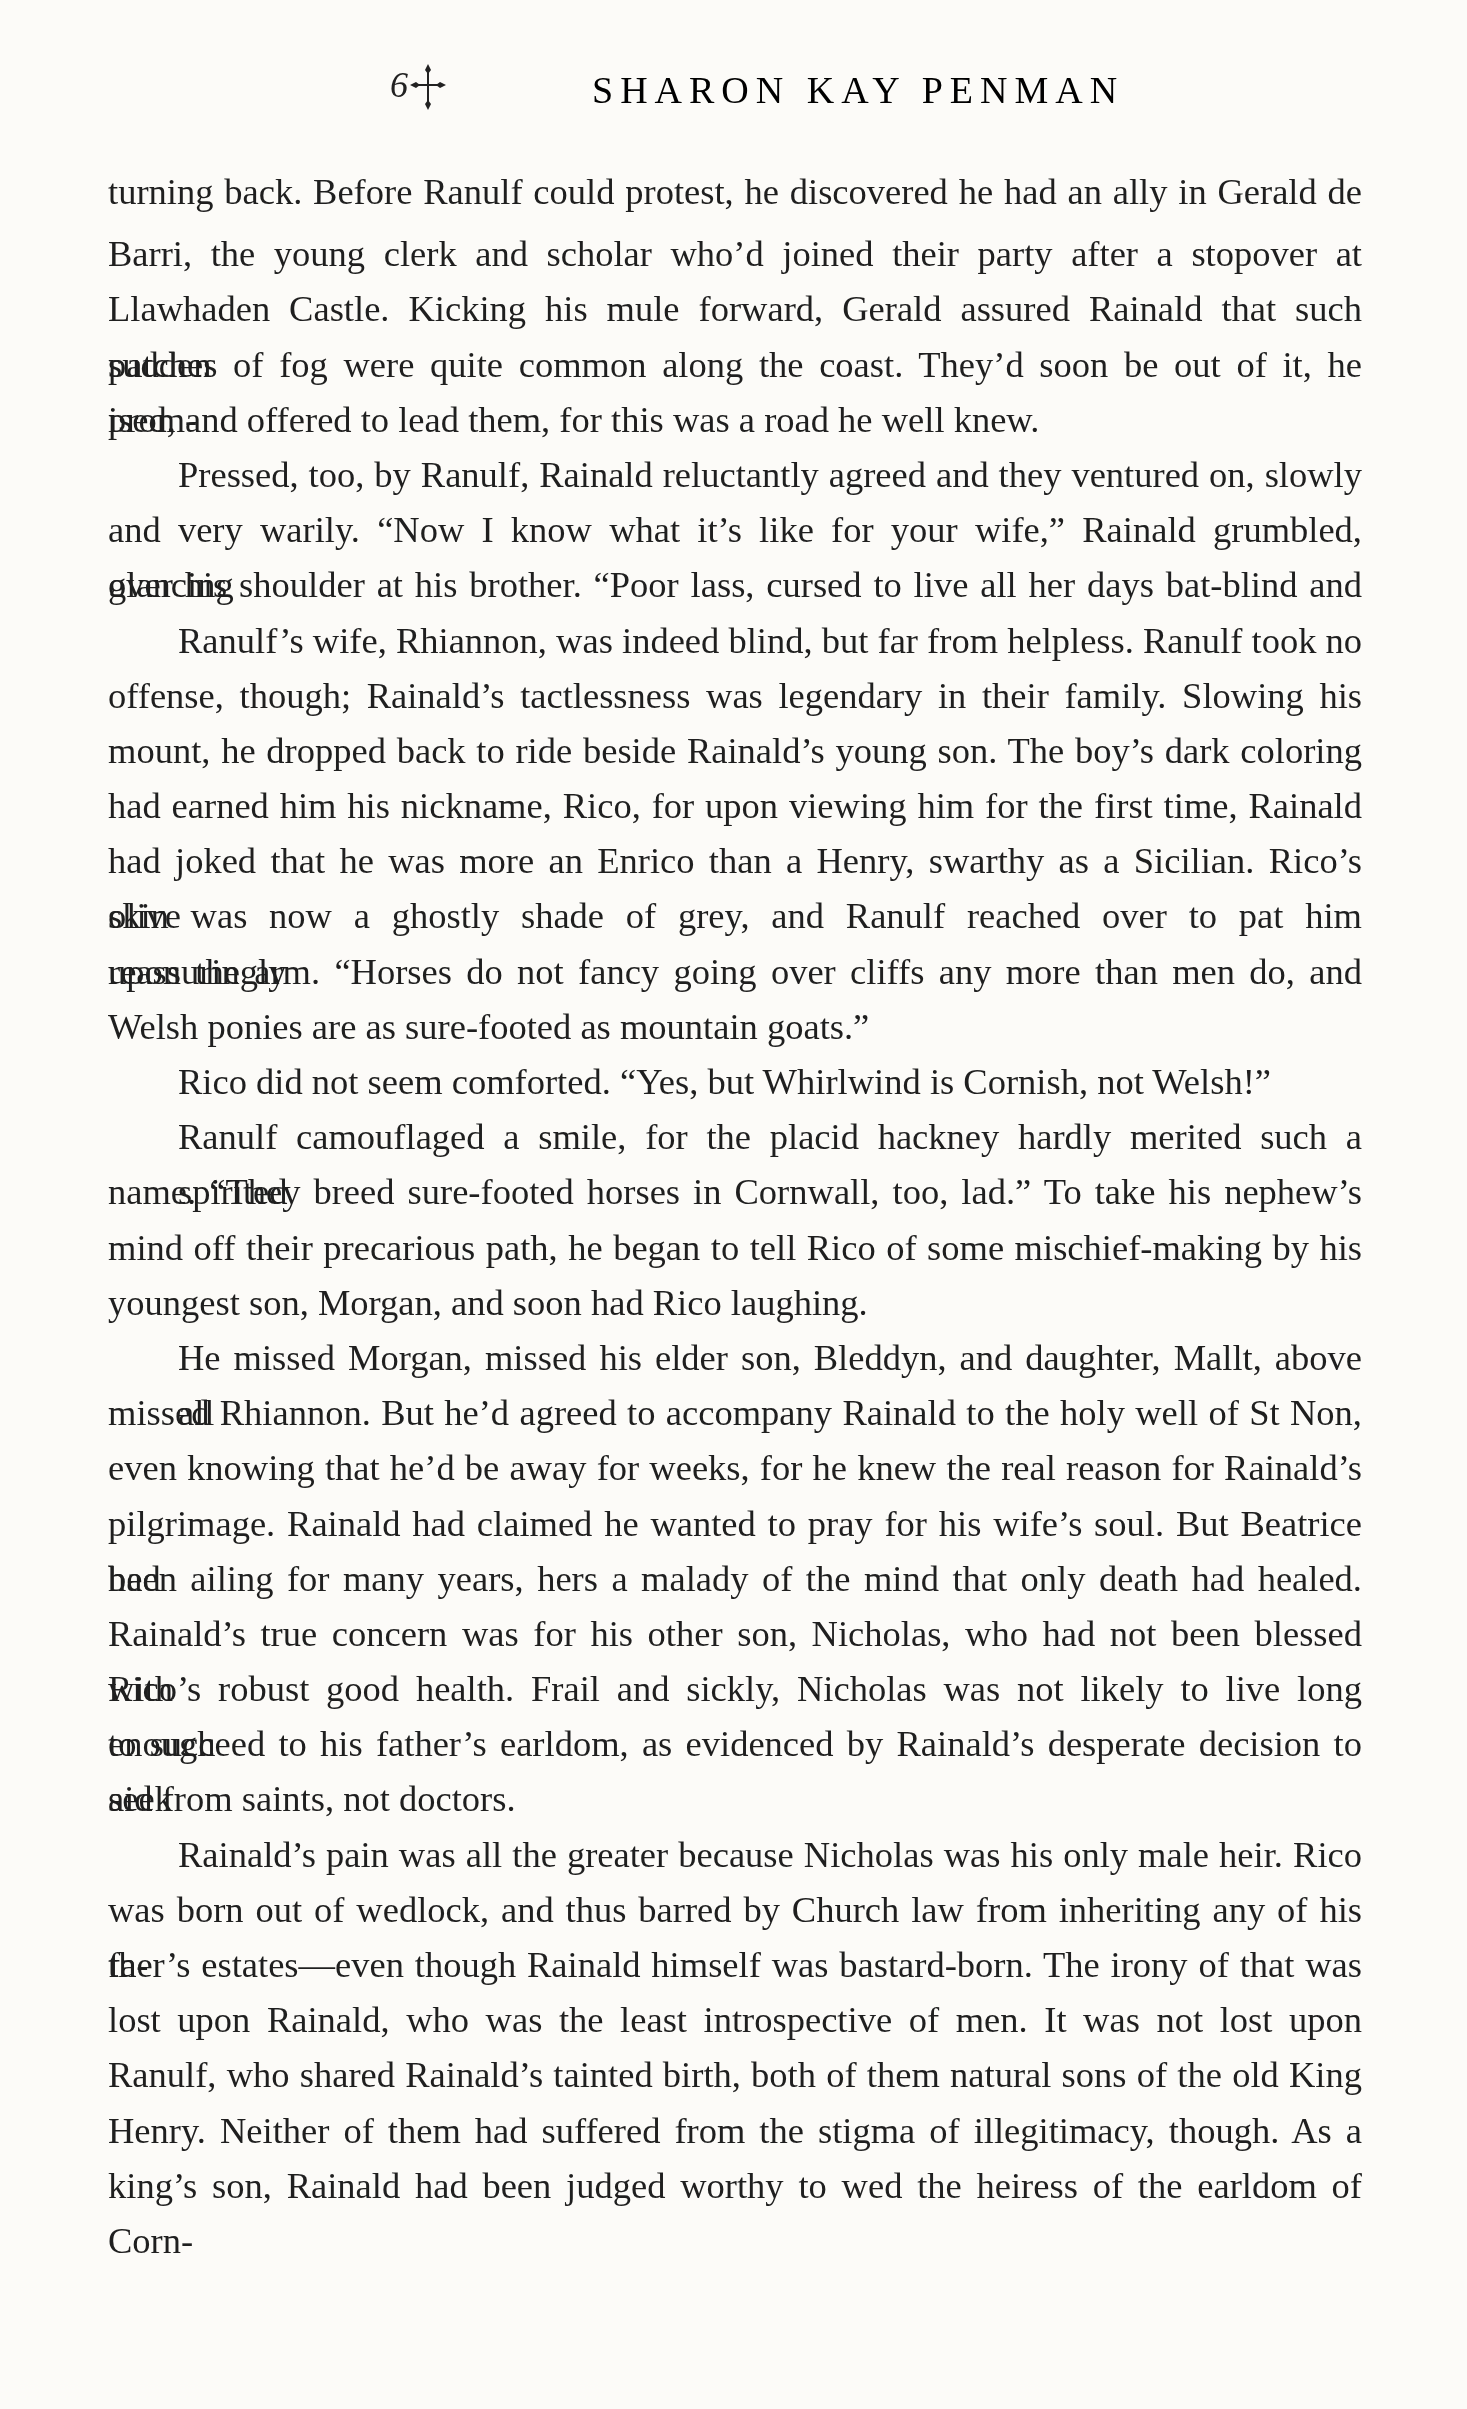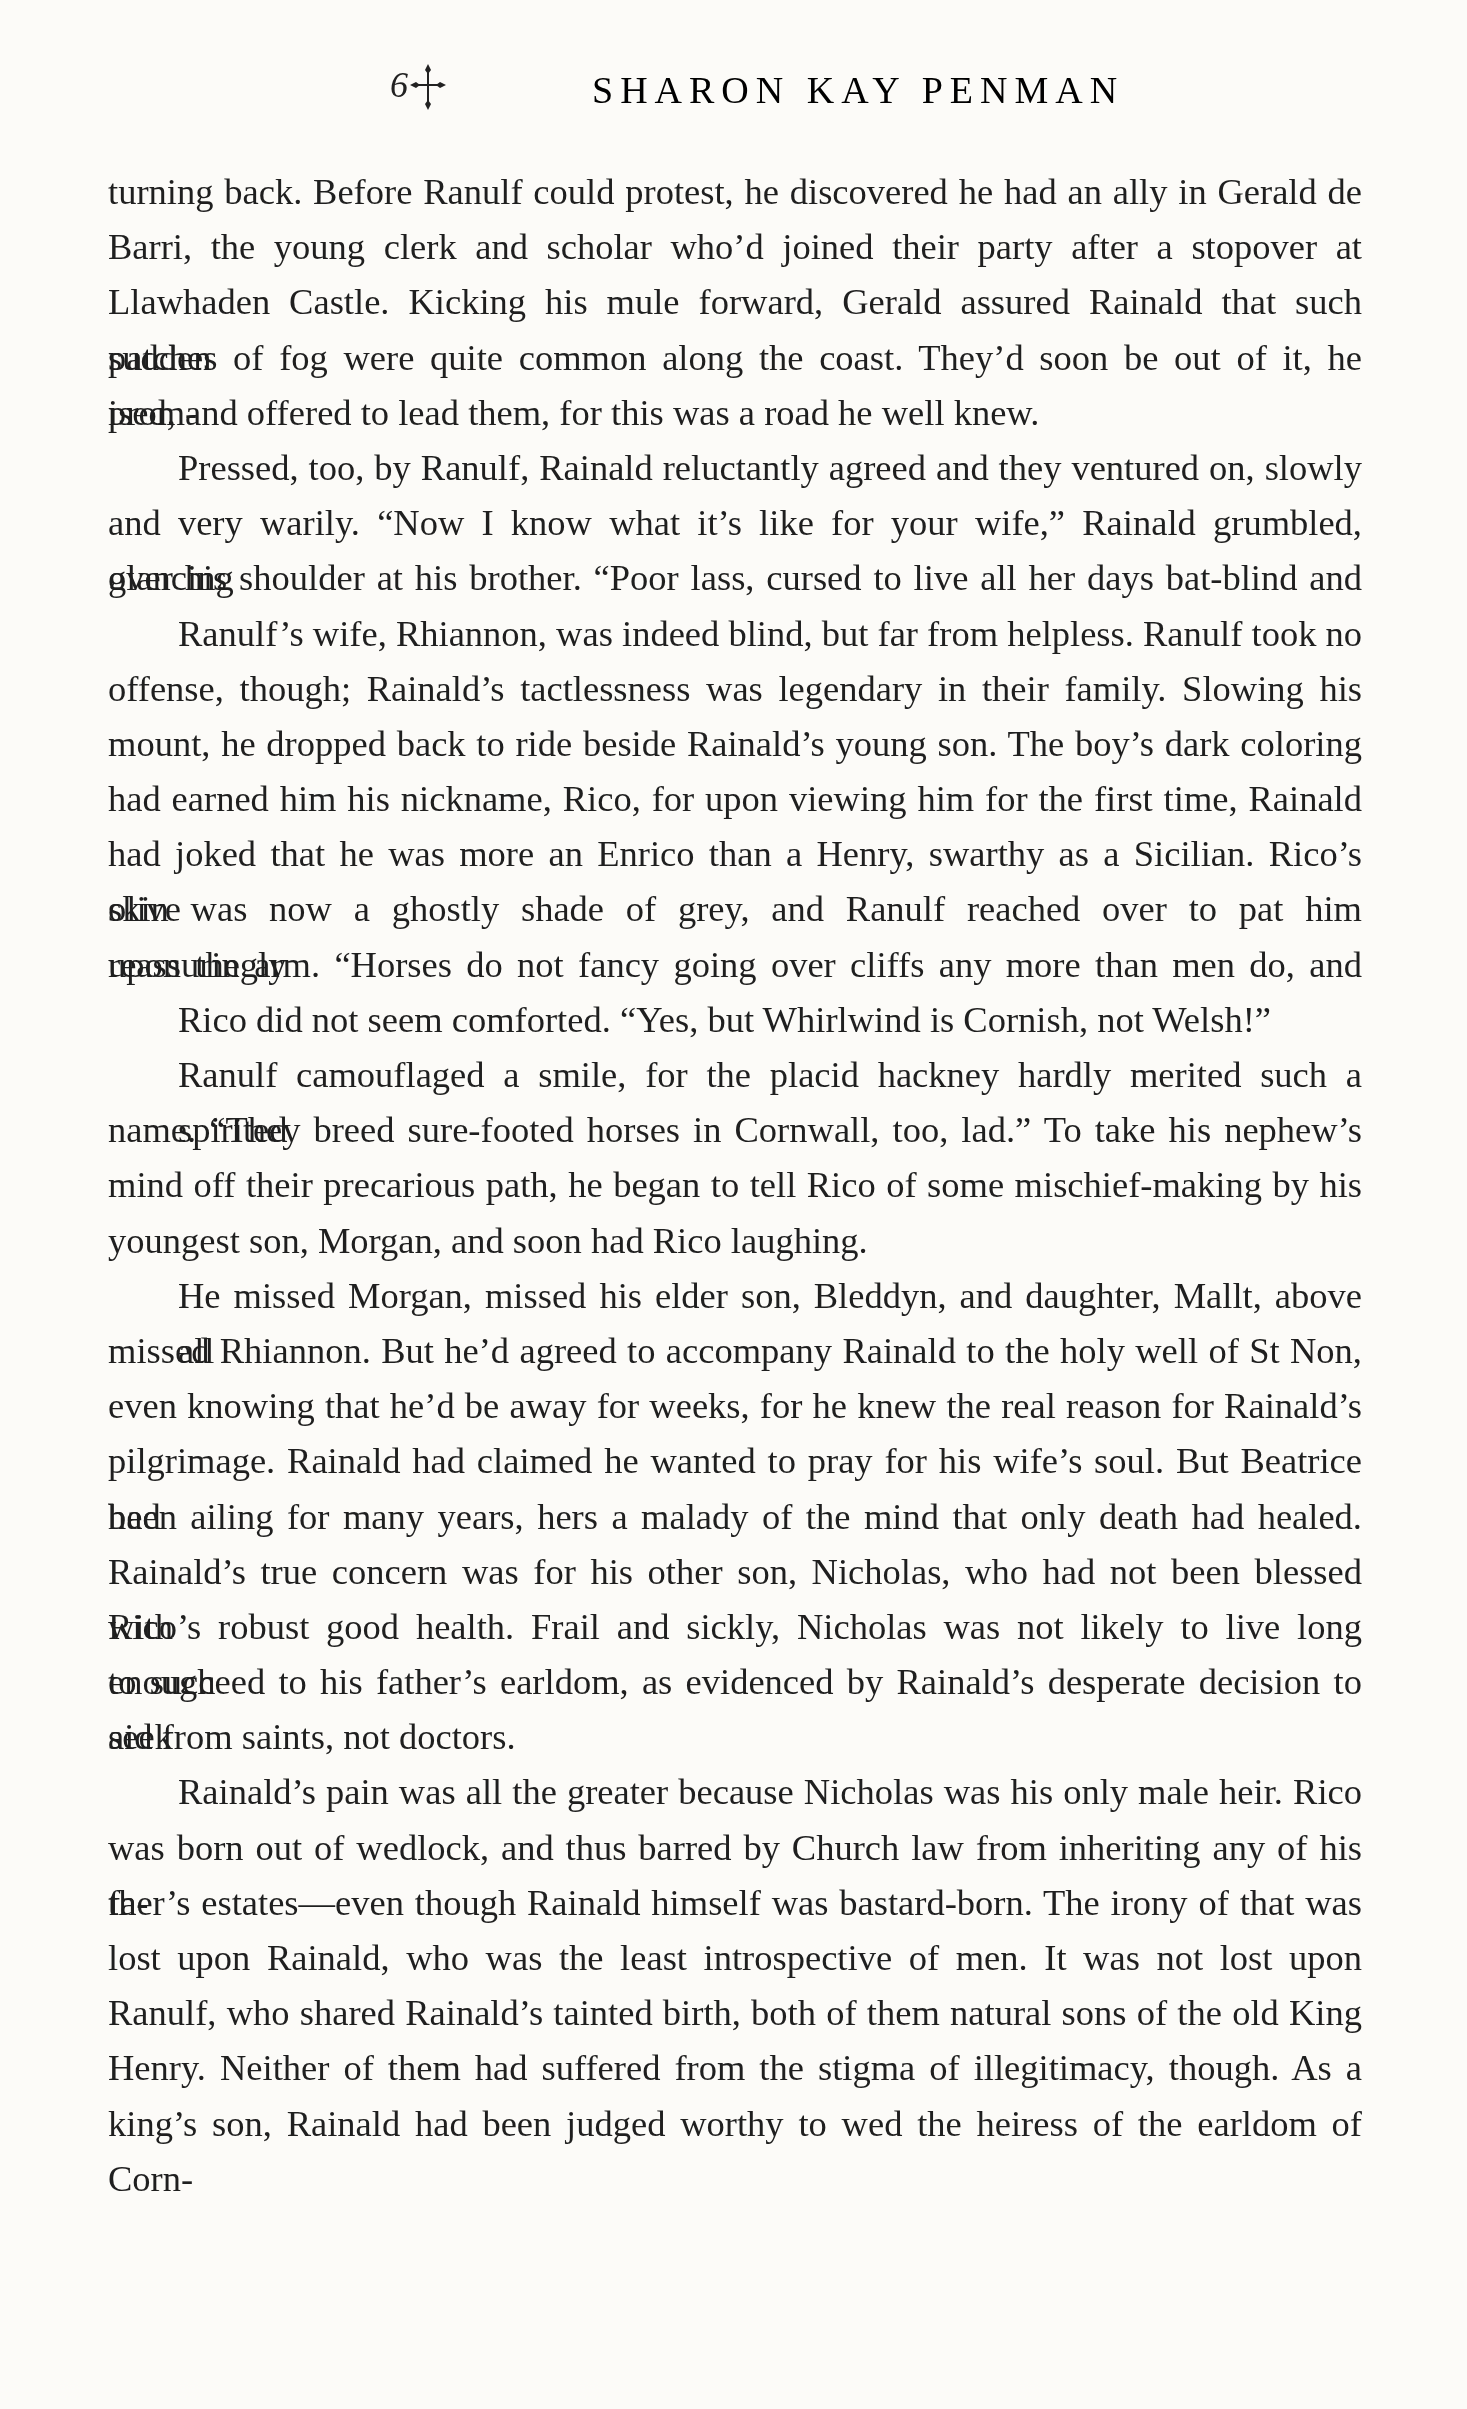--- a/index.html
+++ b/index.html
@@ -44,38 +44,39 @@
     <path d="M20 48 L23 42 L20 38 L17 42 Z" fill="#222"></path>
     <path d="M2 23 L8 20 L12 23 L8 26 Z" fill="#222"></path>
     <path d="M38 23 L32 20 L28 23 L32 26 Z" fill="#222"></path>
   </svg>
   <span class="author">SHARON KAY PENMAN</span>
 </div>
 
 <div class="text-block" id="text-block">
     <div class="para">
       <span class="line" style="white-space: normal;">turning back. Before Ranulf could protest, he discovered he had an ally in Gerald de</span>
-      <span class="line" style="white-space: normal;">Barri, the young clerk and scholar who’d joined their party after a stopover at</span>
+      <span class="line" style="white-space: normal; margin-top: 7px;">Barri, the young clerk and scholar who’d joined their party after a stopover at</span>
       <span class="line" style="white-space: normal;">Llawhaden Castle. Kicking his mule forward, Gerald assured Rainald that such sudden</span>
       <span class="line" style="white-space: normal;">patches of fog were quite common along the coast. They’d soon be out of it, he prom-</span>
       <span class="line last" style="white-space: normal;">ised, and offered to lead them, for this was a road he well knew.</span>
     </div>
     <div class="para">
       <span class="line indent" style="white-space: normal;">Pressed, too, by Ranulf, Rainald reluctantly agreed and they ventured on, slowly</span>
       <span class="line" style="white-space: normal;">and very warily. “Now I know what it’s like for your wife,” Rainald grumbled, glancing</span>
       <span class="line" style="white-space: normal;">over his shoulder at his brother. “Poor lass, cursed to live all her days bat-blind and</span>
     </div>
     <div class="para">
       <span class="line indent" style="white-space: normal;">Ranulf’s wife, Rhiannon, was indeed blind, but far from helpless. Ranulf took no</span>
       <span class="line" style="white-space: normal;">offense, though; Rainald’s tactlessness was legendary in their family. Slowing his</span>
       <span class="line" style="white-space: normal;">mount, he dropped back to ride beside Rainald’s young son. The boy’s dark coloring</span>
       <span class="line" style="white-space: normal;">had earned him his nickname, Rico, for upon viewing him for the first time, Rainald</span>
       <span class="line" style="white-space: normal;">had joked that he was more an Enrico than a Henry, swarthy as a Sicilian. Rico’s olive</span>
       <span class="line" style="white-space: normal;">skin was now a ghostly shade of grey, and Ranulf reached over to pat him reassuringly</span>
       <span class="line" style="white-space: normal;">upon the arm. “Horses do not fancy going over cliffs any more than men do, and</span>
+      <span class="line last" style="white-space: normal;">Welsh ponies are as sure-footed as mountain goats.”</span>
     </div>
     <div class="para">
       <span class="line last indent" style="white-space: normal;">Rico did not seem comforted. “Yes, but Whirlwind is Cornish, not Welsh!”</span>
     </div>
     <div class="para">
       <span class="line indent" style="white-space: normal;">Ranulf camouflaged a smile, for the placid hackney hardly merited such a spirited</span>
       <span class="line" style="white-space: normal;">name. “They breed sure-footed horses in Cornwall, too, lad.” To take his nephew’s</span>
       <span class="line" style="white-space: normal;">mind off their precarious path, he began to tell Rico of some mischief-making by his</span>
       <span class="line last" style="white-space: normal;">youngest son, Morgan, and soon had Rico laughing.</span>
     </div>

